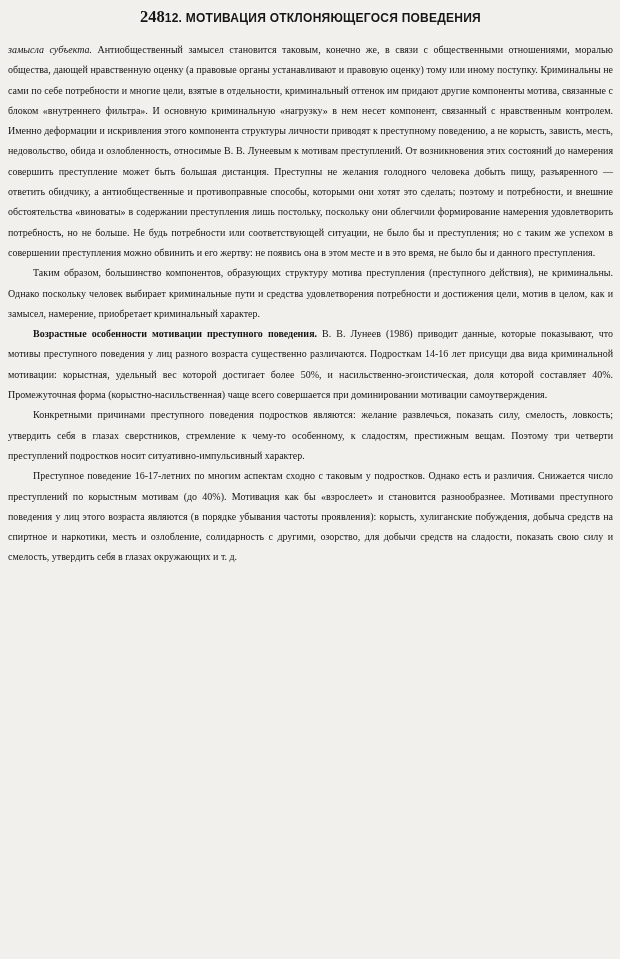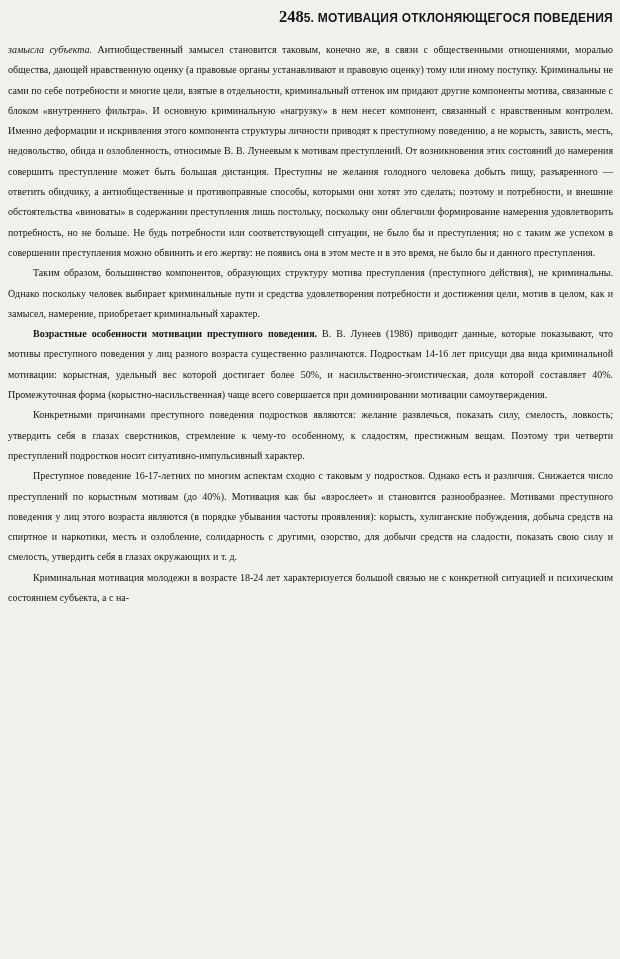--- a/index.html
+++ b/index.html
@@ -10,21 +10,21 @@
     height: 959px;
     margin: 0 auto;
     background: #f1f0ec;
     color: #151515;
     padding: 7px 7px 0 8px;
     overflow: hidden;
     font-family: "Liberation Serif", serif;
   }
   .page-header {
     display: flex;
-    justify-content: flex-end;
+    justify-content: center;
     align-items: baseline;
     margin-bottom: 13px;
   }
   .page-number {
     font-weight: bold;
     font-size: 16.5px;
     font-family: "Liberation Serif", serif;
   }
   .chapter-title {
     font-weight: bold;
@@ -42,32 +42,31 @@
   .lead-italic { font-style: italic; }
   .lead-bold-italic { font-weight: bold; }
 </style>
 </head>
 <body>
 
 <div class="page">
 
   <div class="page-header">
     <span class="page-number">248</span>
-    <span class="chapter-title">5. МОТИВАЦИЯ ОТКЛОНЯЮЩЕГОСЯ ПОВЕДЕНИЯ</span>
+    <span class="chapter-title">12. МОТИВАЦИЯ ОТКЛОНЯЮЩЕГОСЯ ПОВЕДЕНИЯ</span>
   </div>
 
   <div class="page-body">
 
     <p><span class="lead-italic">замысла субъекта.</span><span> Антиобщественный замысел становится таковым, конечно же, в связи с общественными отношениями, моралью общества, дающей нравственную оценку (а правовые органы устанавливают и правовую оценку) тому или иному поступку. Криминальны не сами по себе потребности и многие цели, взятые в отдельности, криминальный оттенок им придают другие компоненты мотива, связанные с блоком «внутреннего фильтра». И основную криминальную «нагрузку» в нем несет компонент, связанный с нравственным контролем. Именно деформации и искривления этого компонента структуры личности приводят к преступному поведению, а не корысть, зависть, месть, недовольство, обида и озлобленность, относимые В. В. Лунеевым к мотивам преступлений. От возникновения этих состояний до намерения совершить преступление может быть большая дистанция. Преступны не желания голодного человека добыть пищу, разъяренного — ответить обидчику, а антиобщественные и противоправные способы, которыми они хотят это сделать; поэтому и потребности, и внешние обстоятельства «виноваты» в содержании преступления лишь постольку, поскольку они облегчили формирование намерения удовлетворить потребность, но не больше. Не будь потребности или соответствующей ситуации, не было бы и преступления; но с таким же успехом в совершении преступления можно обвинить и его жертву: не появись она в этом месте и в это время, не было бы и данного преступления.</span></p>
 
     <p class="indent"><span>Таким образом, большинство компонентов, образующих структуру мотива преступления (преступного действия), не криминальны. Однако поскольку человек выбирает криминальные пути и средства удовлетворения потребности и достижения цели, мотив в целом, как и замысел, намерение, приобретает криминальный характер.</span></p>
 
     <p class="indent"><span class="lead-bold-italic">Возрастные особенности мотивации преступного поведения.</span><span> В. В. Лунеев (1986) приводит данные, которые показывают, что мотивы преступного поведения у лиц разного возраста существенно различаются. Подросткам 14-16 лет присущи два вида криминальной мотивации: корыстная, удельный вес которой достигает более 50%, и насильственно-эгоистическая, доля которой составляет 40%. Промежуточная форма (корыстно-насильственная) чаще всего совершается при доминировании мотивации самоутверждения.</span></p>
 
     <p class="indent"><span>Конкретными причинами преступного поведения подростков являются: желание развлечься, показать силу, смелость, ловкость; утвердить себя в глазах сверстников, стремление к чему-то особенному, к сладостям, престижным вещам. Поэтому три четверти преступлений подростков носит ситуативно-импульсивный характер.</span></p>
 
     <p class="indent"><span>Преступное поведение 16-17-летних по многим аспектам сходно с таковым у подростков. Однако есть и различия. Снижается число преступлений по корыстным мотивам (до 40%). Мотивация как бы «взрослеет» и становится разнообразнее. Мотивами преступного поведения у лиц этого возраста являются (в порядке убывания частоты проявления): корысть, хулиганские побуждения, добыча средств на спиртное и наркотики, месть и озлобление, солидарность с другими, озорство, для добычи средств на сладости, показать свою силу и смелость, утвердить себя в глазах окружающих и т. д.</span></p>
 
-    <p class="indent"><span>Криминальная мотивация молодежи в возрасте 18-24 лет характеризуется большой связью не с конкретной ситуацией и психическим состоянием субъекта, а с на-</span></p>
 
   </div>
 
 </div>
 
 </body></html>

